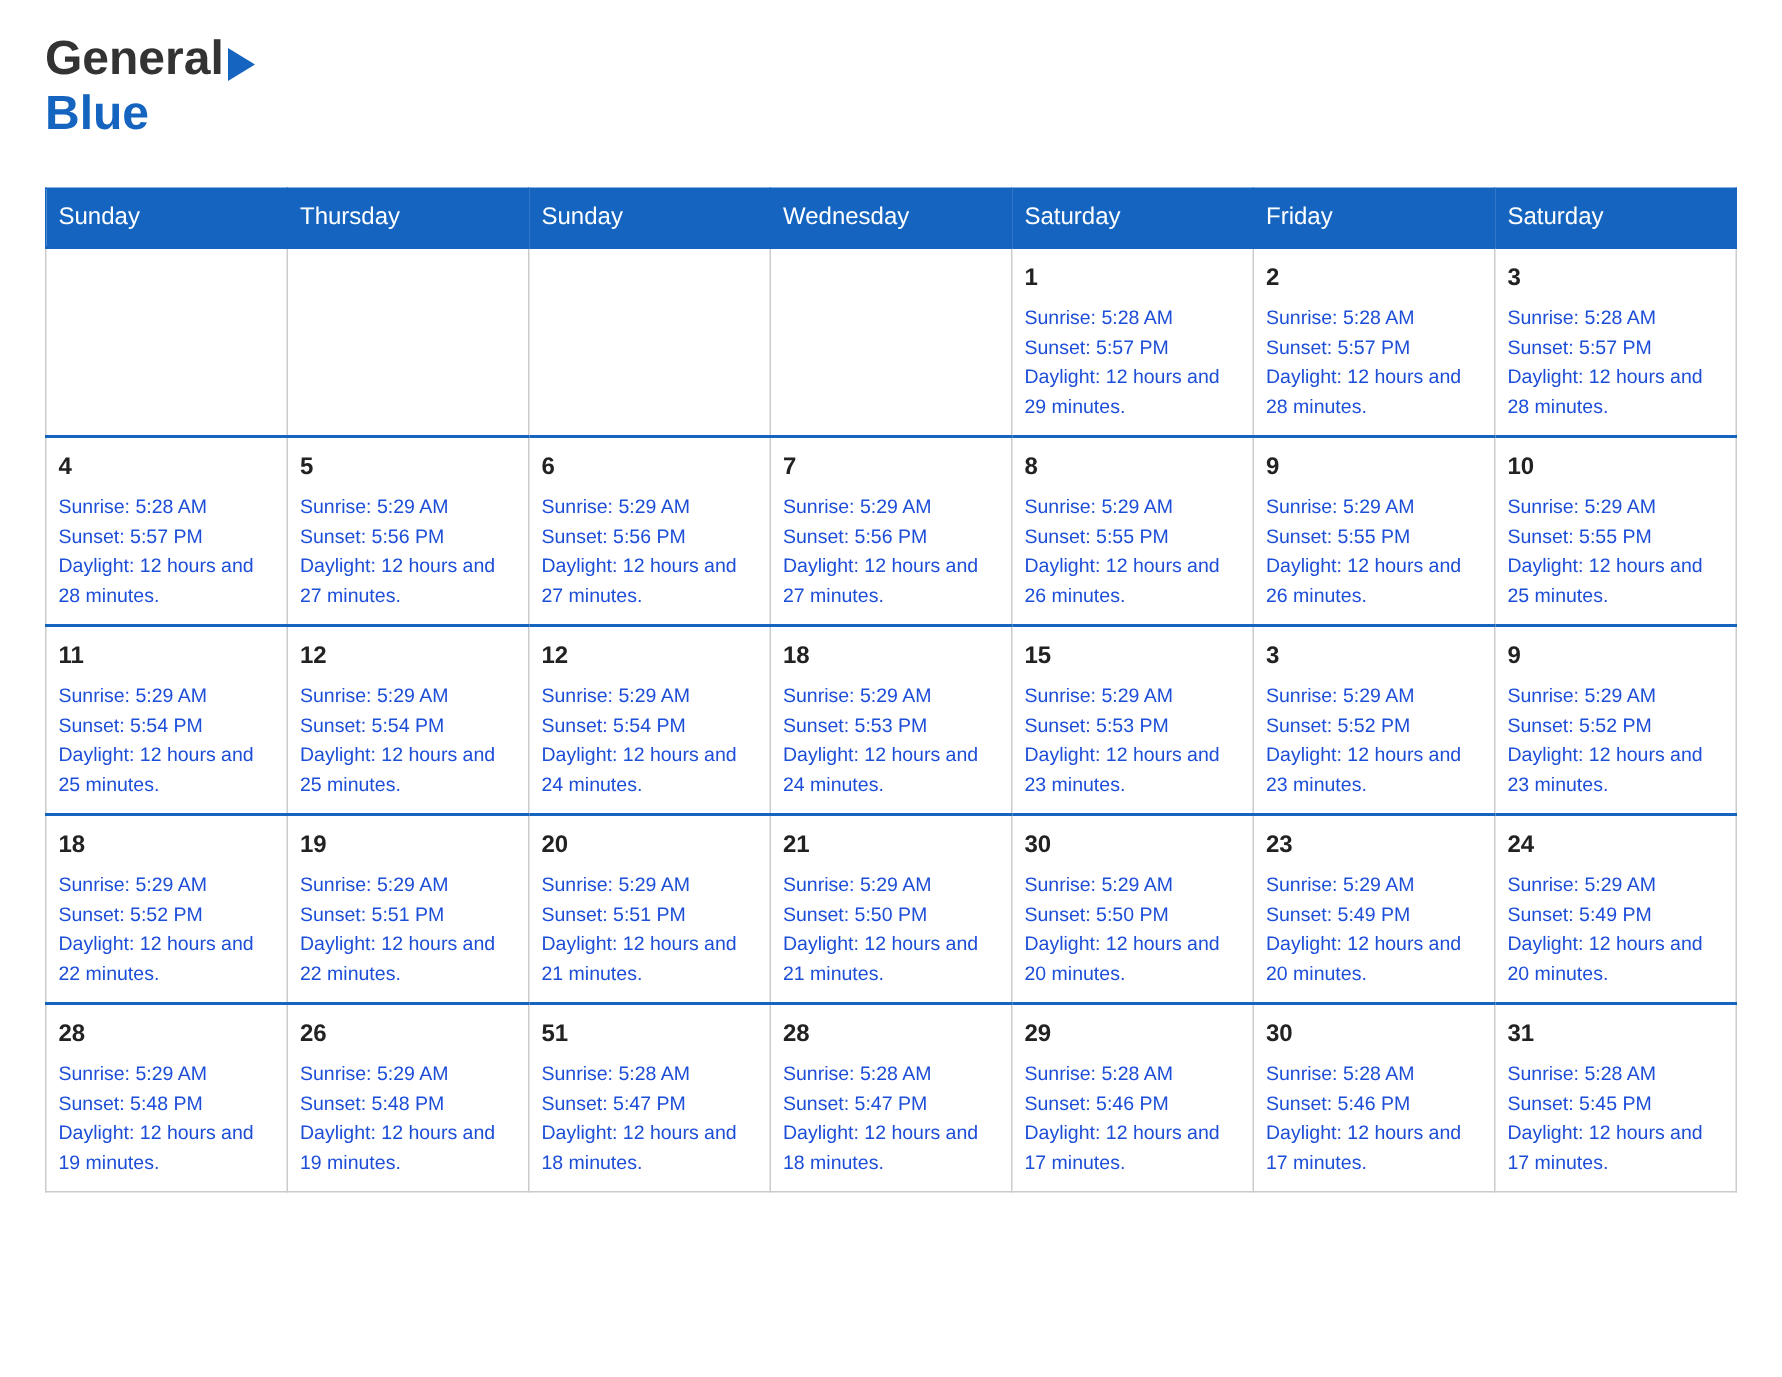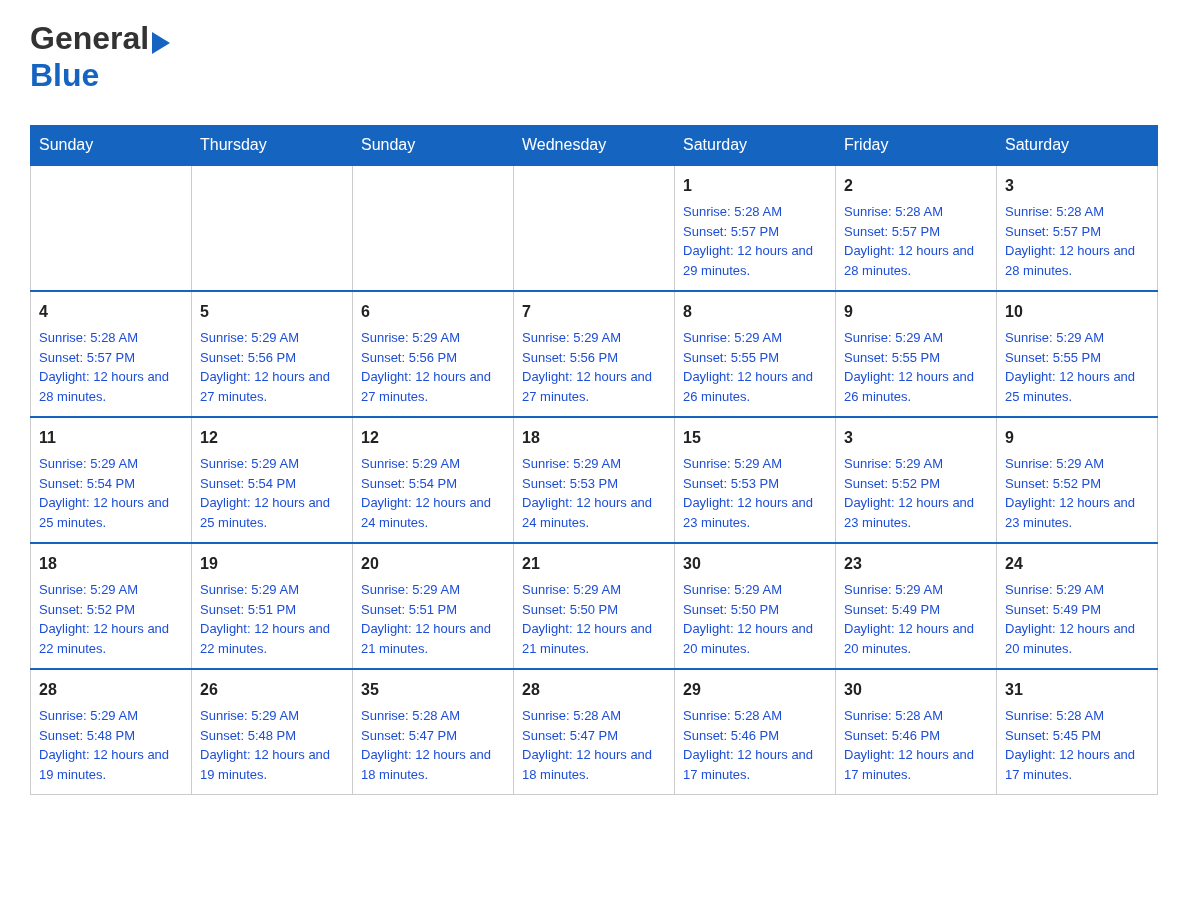--- a/index.html
+++ b/index.html
@@ -224,21 +224,21 @@
       <tr>
         <td>
           <span class="day-number">28</span>
           <div class="day-info">Sunrise: 5:29 AM<br>Sunset: 5:48 PM<br>Daylight: 12 hours and 19 minutes.</div>
         </td>
         <td>
           <span class="day-number">26</span>
           <div class="day-info">Sunrise: 5:29 AM<br>Sunset: 5:48 PM<br>Daylight: 12 hours and 19 minutes.</div>
         </td>
         <td>
-          <span class="day-number">35</span>
+          <span class="day-number">51</span>
           <div class="day-info">Sunrise: 5:28 AM<br>Sunset: 5:47 PM<br>Daylight: 12 hours and 18 minutes.</div>
         </td>
         <td>
           <span class="day-number">28</span>
           <div class="day-info">Sunrise: 5:28 AM<br>Sunset: 5:47 PM<br>Daylight: 12 hours and 18 minutes.</div>
         </td>
         <td>
           <span class="day-number">29</span>
           <div class="day-info">Sunrise: 5:28 AM<br>Sunset: 5:46 PM<br>Daylight: 12 hours and 17 minutes.</div>
         </td>

